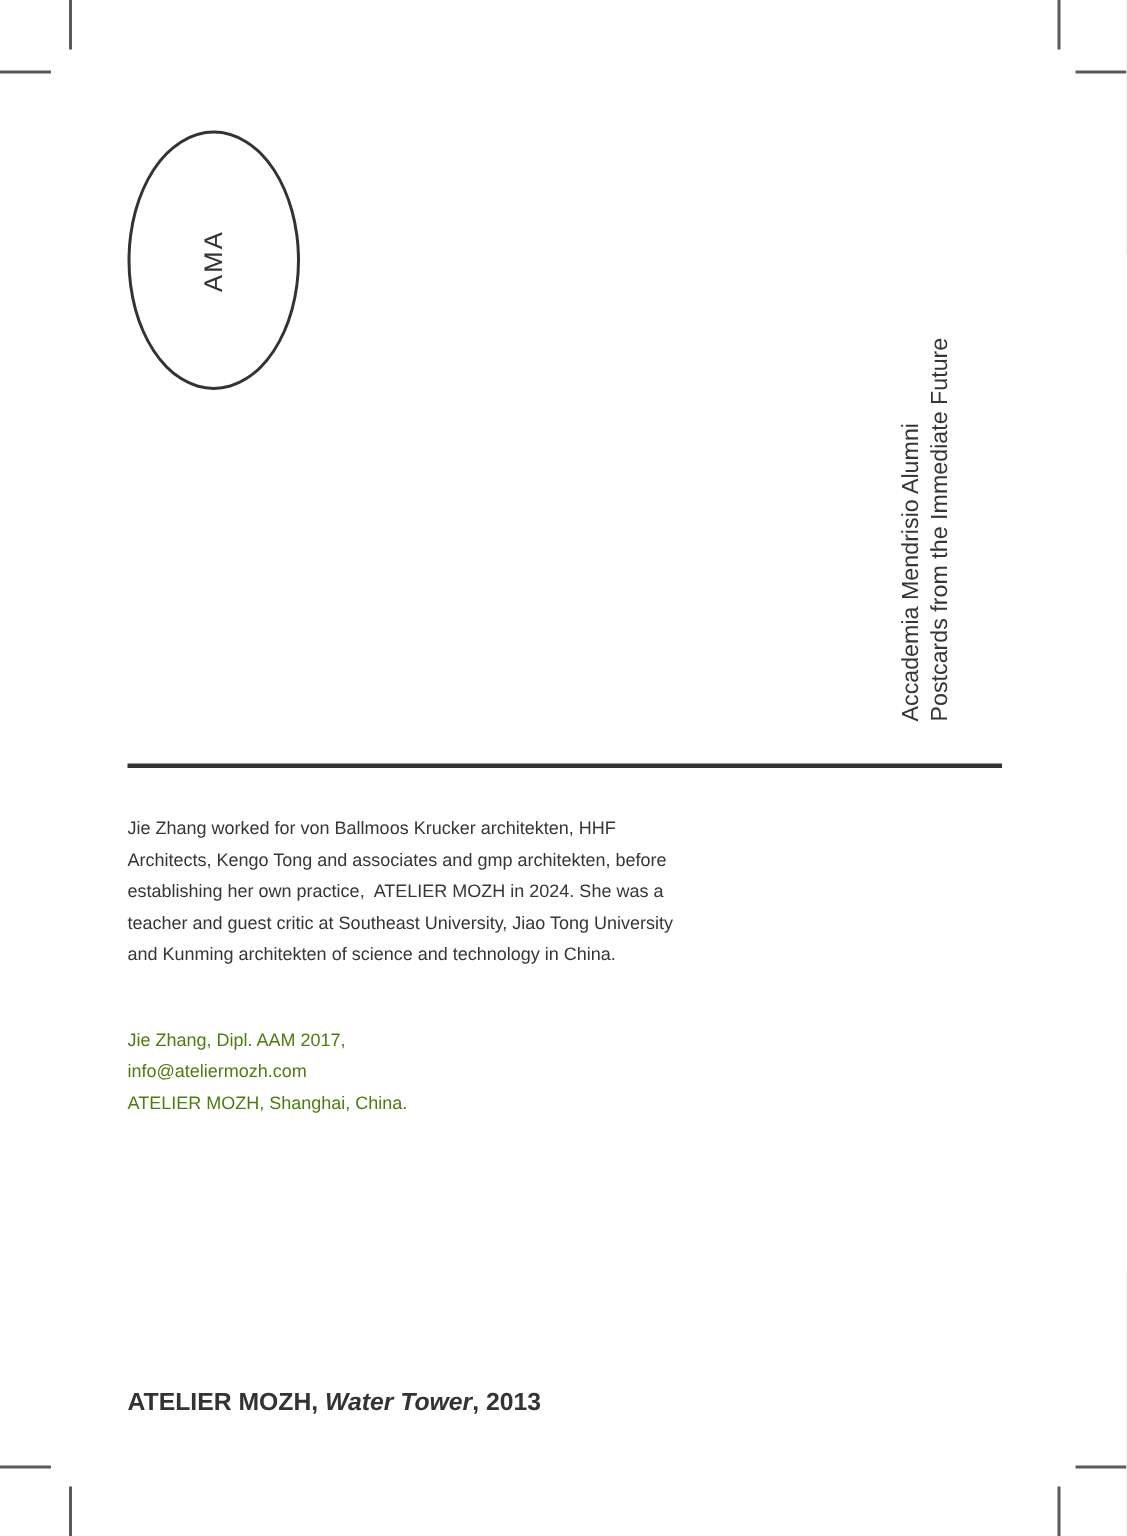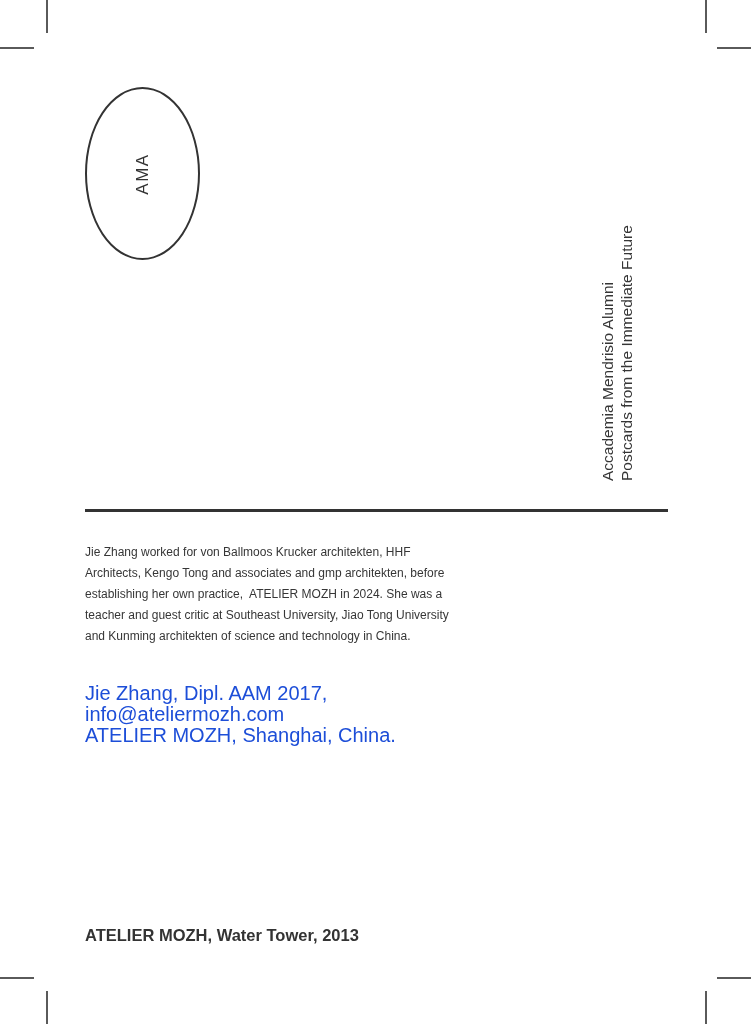--- a/index.html
+++ b/index.html
@@ -74,36 +74,36 @@
     font-size: 12px;
     line-height: 21px;
     color: #363636;
   }
   .bio .line, .contact .line { white-space: pre; }
 
   
   .contact {
     position: absolute;
     left: 85px; top: 683px;
-    font-size: 20px;
+    font-size: 12px;
     line-height: 21px;
-    color: #1d4ed8;
+    color: #4d7c0f;
   }
 
   
   .caption {
     position: absolute;
     left: 85px; top: 925px;
     font-size: 16.5px;
     line-height: 21px;
     font-weight: 700;
     color: #333333;
     white-space: pre;
   }
-  .caption .work-title { }
+  .caption .work-title { font-style: italic; }
 </style>
 </head>
 <body>
 
 <div class="page">
 
   <div class="mark v m-tl-v"></div>
   <div class="mark h m-tl-h"></div>
   <div class="mark v m-tr-v"></div>
   <div class="mark h m-tr-h"></div>

